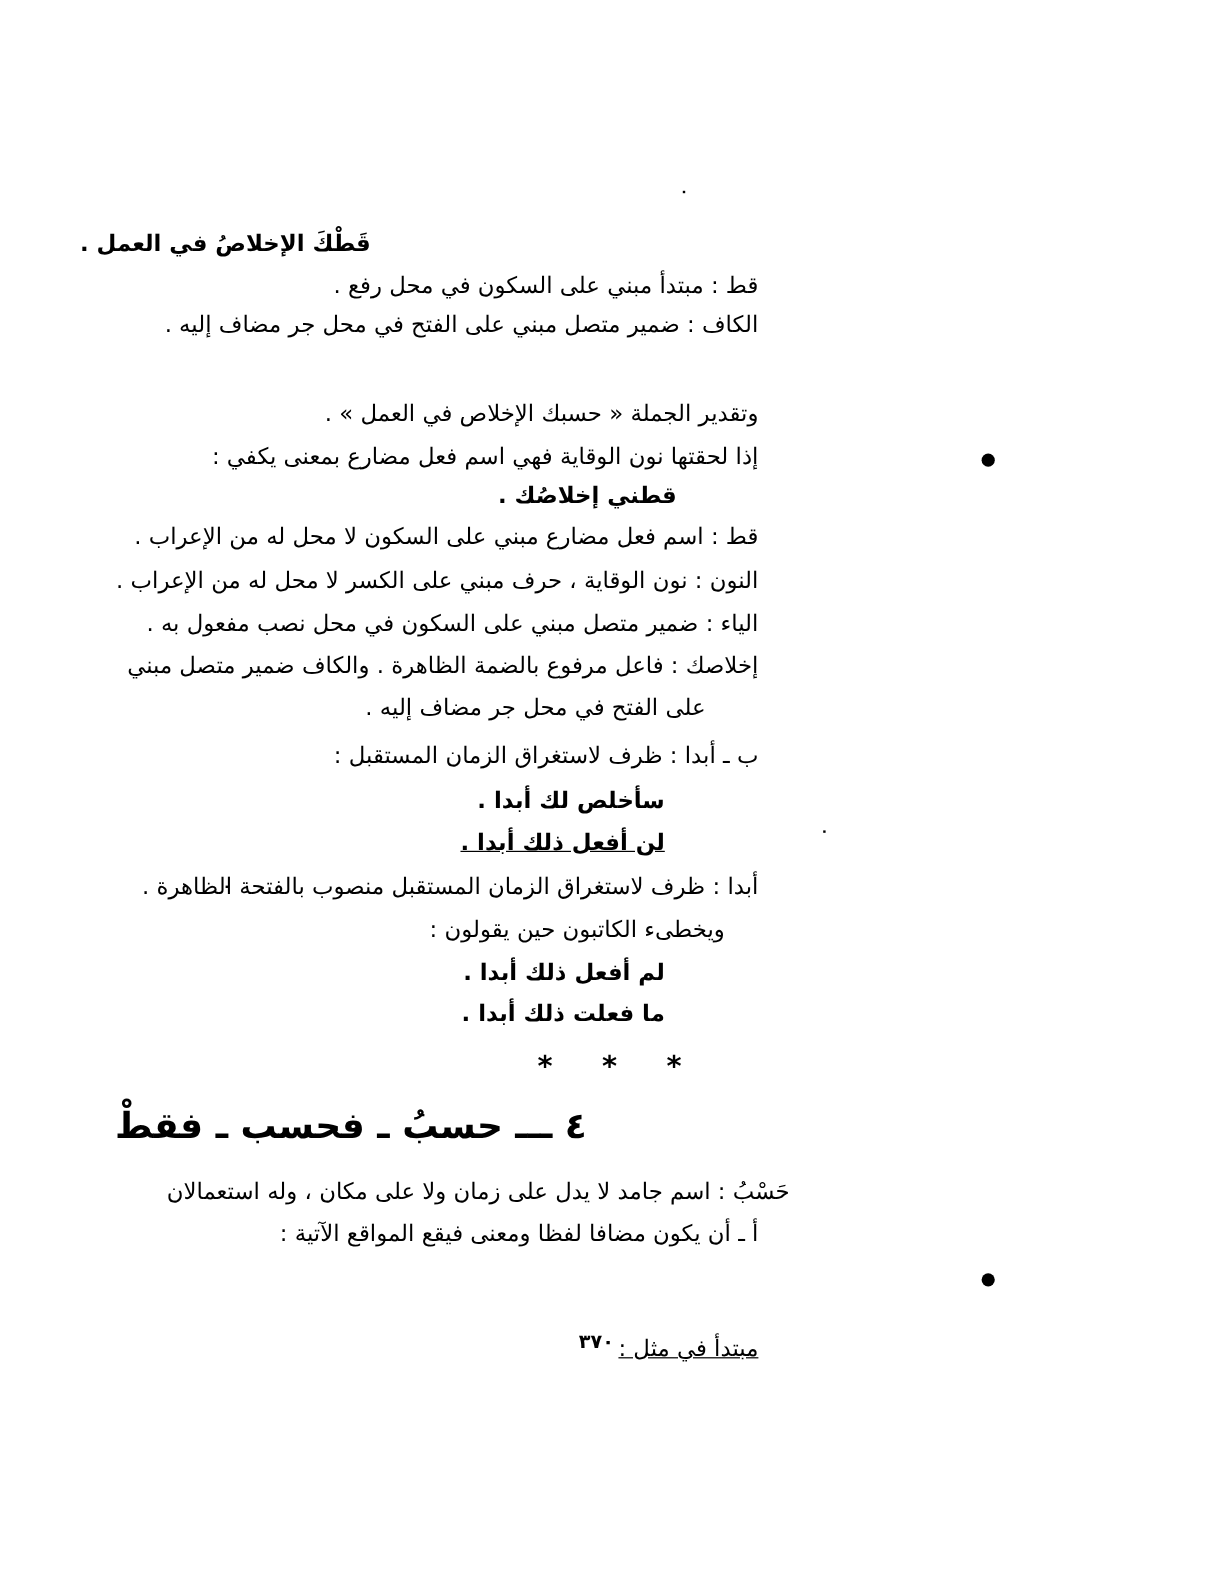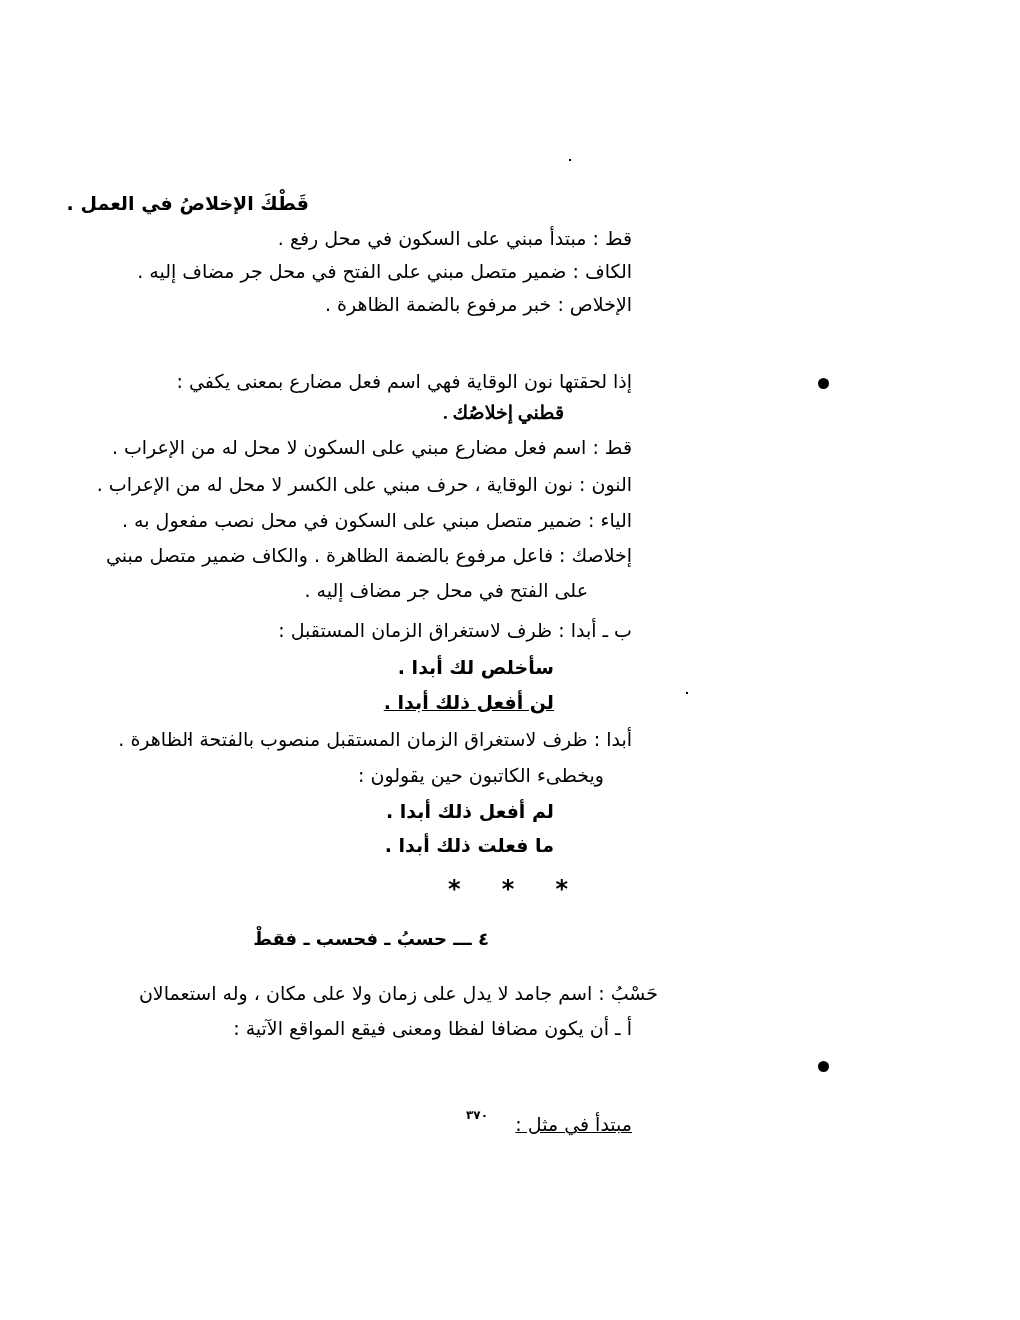--- a/index.html
+++ b/index.html
@@ -5,36 +5,36 @@
   html, body { margin: 0; padding: 0; background: #ffffff; }
   body { width: 1020px; height: 1320px; position: relative; overflow: hidden;
          font-family: "DejaVu Sans", sans-serif; color: #000; }
   .page { position: absolute; left: 0; top: 0; width: 844px; height: 1320px; }
   .line { position: absolute; direction: rtl; white-space: nowrap; font-size: 19px; line-height: 30px; }
   .bold { font-weight: bold; }
   .bullet { position: absolute; width: 11px; height: 11px; border-radius: 50%; background: #000; }
   .speck { position: absolute; width: 2px; height: 2px; background: #000; }
   .stars { position: absolute; left: 448px; top: 874px; width: 120px; font-size: 24px; font-weight: bold;
            display: flex; justify-content: space-between; line-height: 30px; }
-  .heading { position: absolute; direction: rtl; white-space: nowrap; font-size: 18px; line-height: 34px; }
-  .pagenum { position: absolute; left: 452px; top: 1108px; width: 50px; text-align: center; font-size: 12px; font-weight: bold; }
+  .heading { position: absolute; direction: rtl; white-space: nowrap; font-size: 30px; line-height: 34px; }
+  .pagenum { position: absolute; left: 472px; top: 1108px; width: 50px; text-align: center; font-size: 16px; font-weight: bold; }
 </style>
 </head>
 <body>
 
 <div class="page">
   <div class="speck" style="left:569px;top:159px;"></div>
 
   <div class="line bold" style="right:535px;top:188px;">قَطْكَ الإخلاصُ في العمل .</div>
   <div class="line" style="right:212px;top:223px;">قط : مبتدأ مبني على السكون في محل رفع .</div>
   <div class="line" style="right:212px;top:256px;">الكاف : ضمير متصل مبني على الفتح في محل جر مضاف إليه .</div>
-  <div class="line" style="right:212px;top:289px;">الإخلاص : خبر مرفوع بالضمة الظاهرة .</div>
+  <div class="line" style="right:212px;top:330px;">وتقدير الجملة « حسبك الإخلاص في العمل » .</div>
   <div class="bullet" style="left:818px;top:378px;"></div>
   <div class="line" style="right:212px;top:366px;">إذا لحقتها نون الوقاية فهي اسم فعل مضارع بمعنى يكفي :</div>
-  <div class="line bold" style="right:280px;top:398px;font-family:Liberation Serif, serif;">قطني إخلاصُك .</div>
+  <div class="line bold" style="right:280px;top:398px;">قطني إخلاصُك .</div>
   <div class="line" style="right:212px;top:432px;margin-left:38px;">قط : اسم فعل مضارع مبني على السكون لا محل له من الإعراب .</div>
   <div class="line" style="right:212px;top:469px;">النون : نون الوقاية ، حرف مبني على الكسر لا محل له من الإعراب .</div>
   <div class="line" style="right:212px;top:505px;">الياء : ضمير متصل مبني على السكون في محل نصب مفعول به .</div>
   <div class="line" style="right:212px;top:540px;">إخلاصك : فاعل مرفوع بالضمة الظاهرة . والكاف ضمير متصل مبني</div>
   <div class="line" style="right:256px;top:575px;">على الفتح في محل جر مضاف إليه .</div>
   <div class="line" style="right:212px;top:615px;">ب ـ أبدا : ظرف لاستغراق الزمان المستقبل :</div>
   <div class="line bold" style="right:290px;top:652px;">سأخلص لك أبدا .</div>
   <div class="line bold" style="right:290px;top:687px;text-decoration:underline;">لن أفعل ذلك أبدا .</div>
   <div class="speck" style="left:686px;top:692px;"></div>
   <div class="line" style="right:212px;top:724px;">أبدا : ظرف لاستغراق الزمان المستقبل منصوب بالفتحة الظاهرة .</div>

